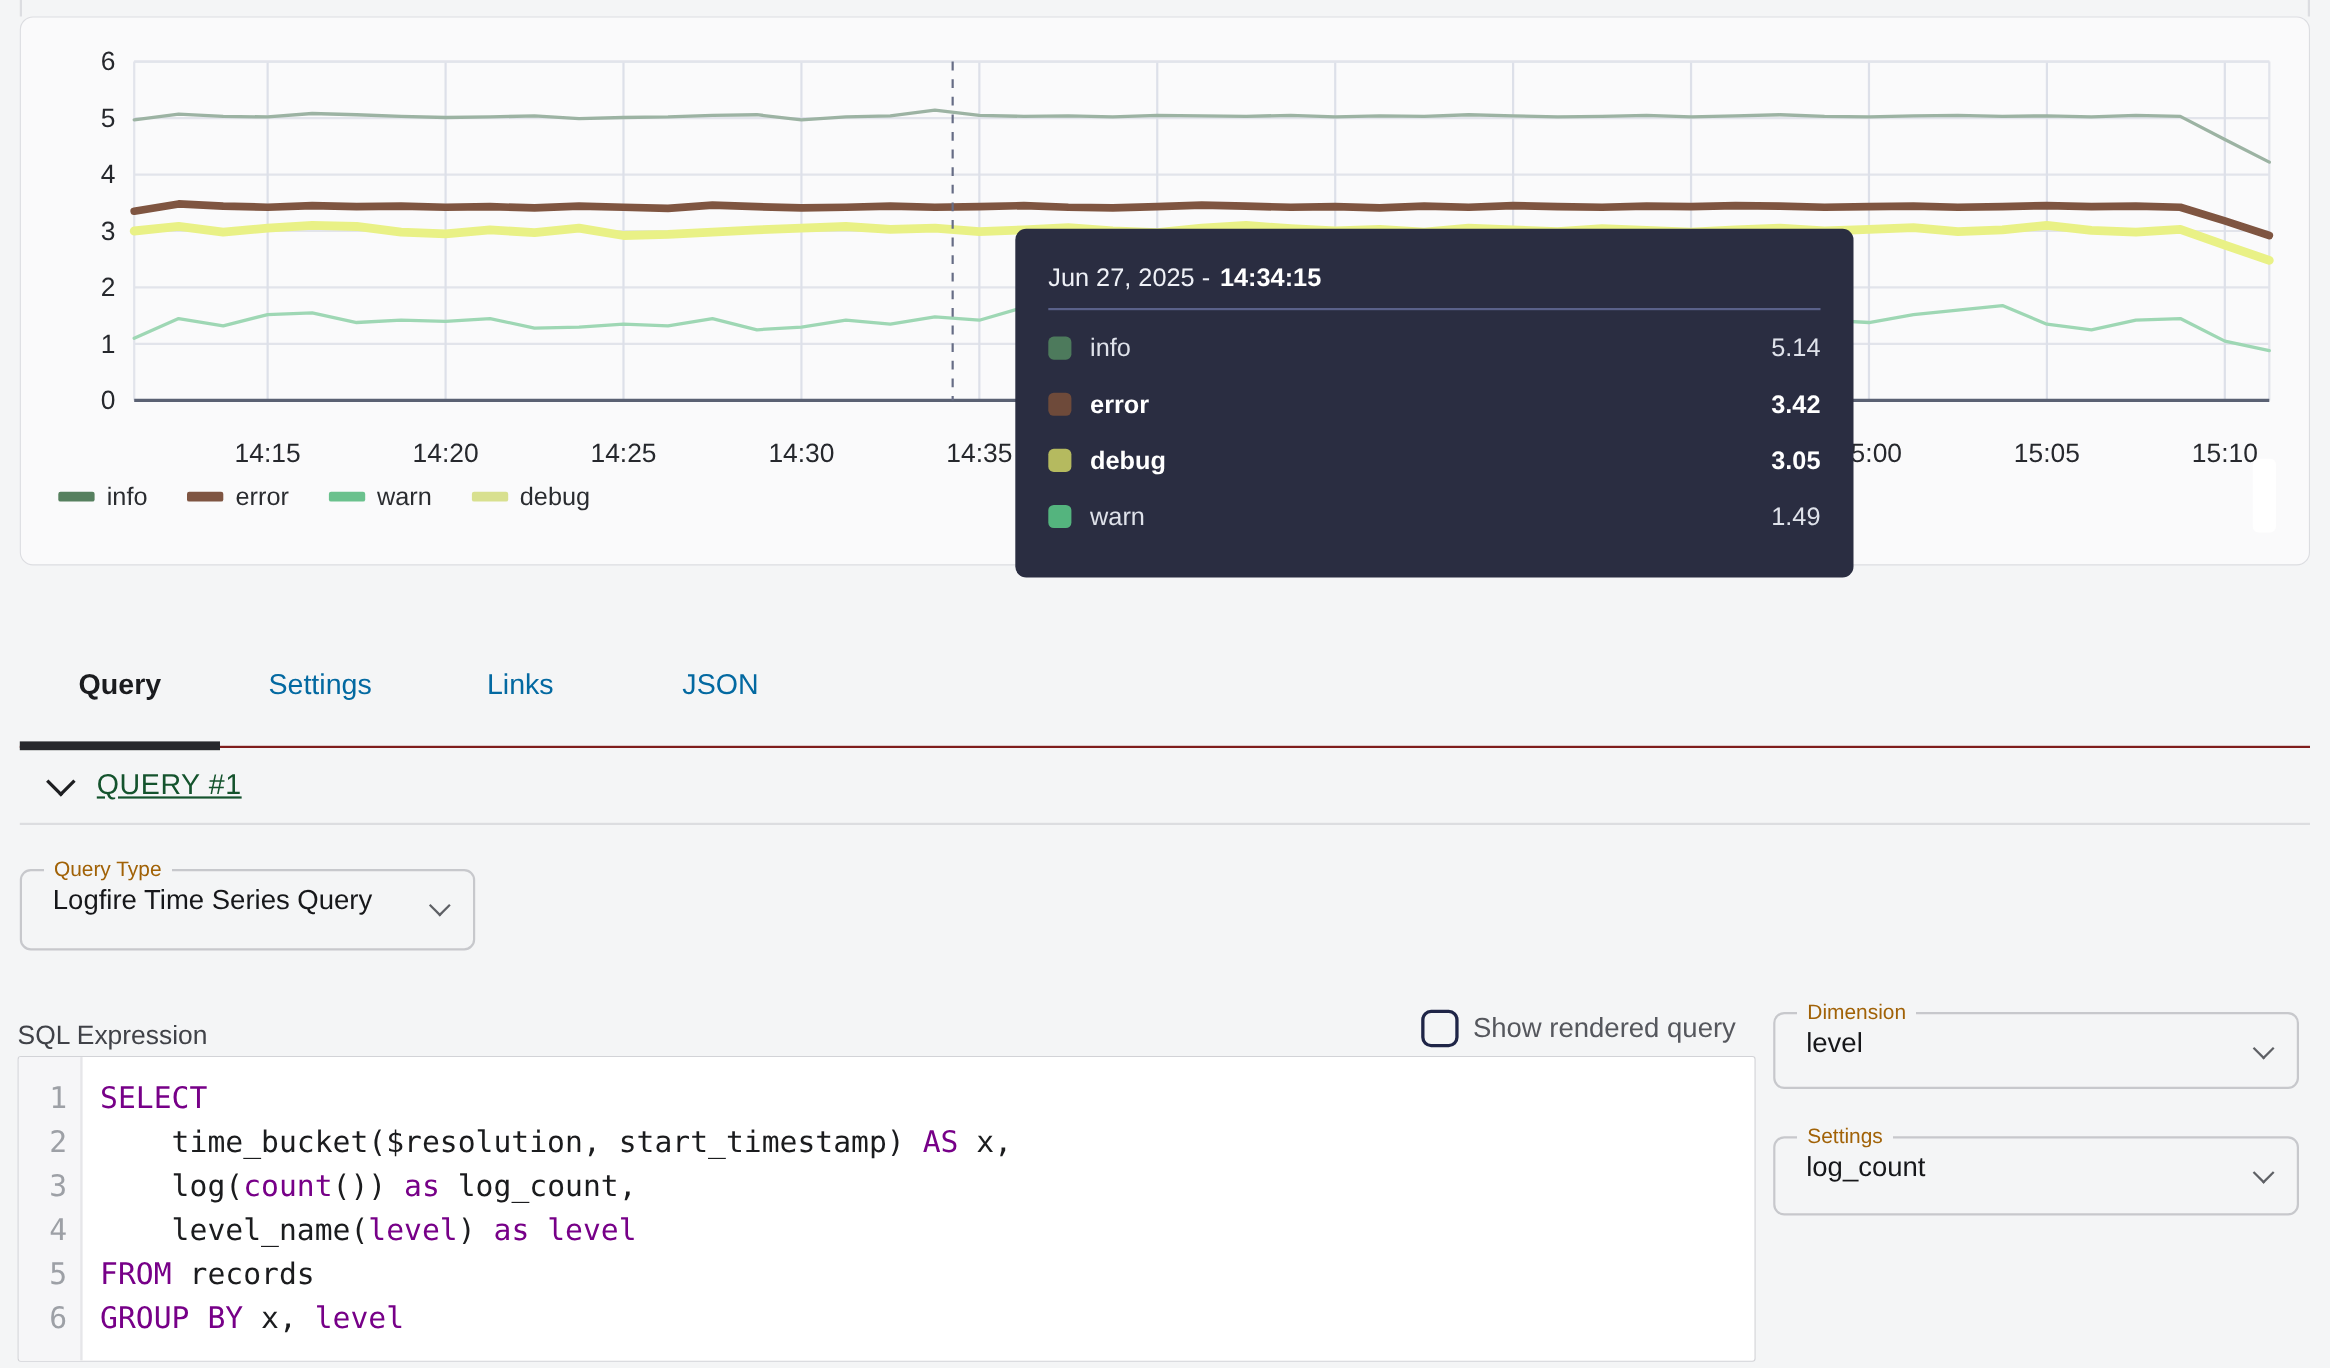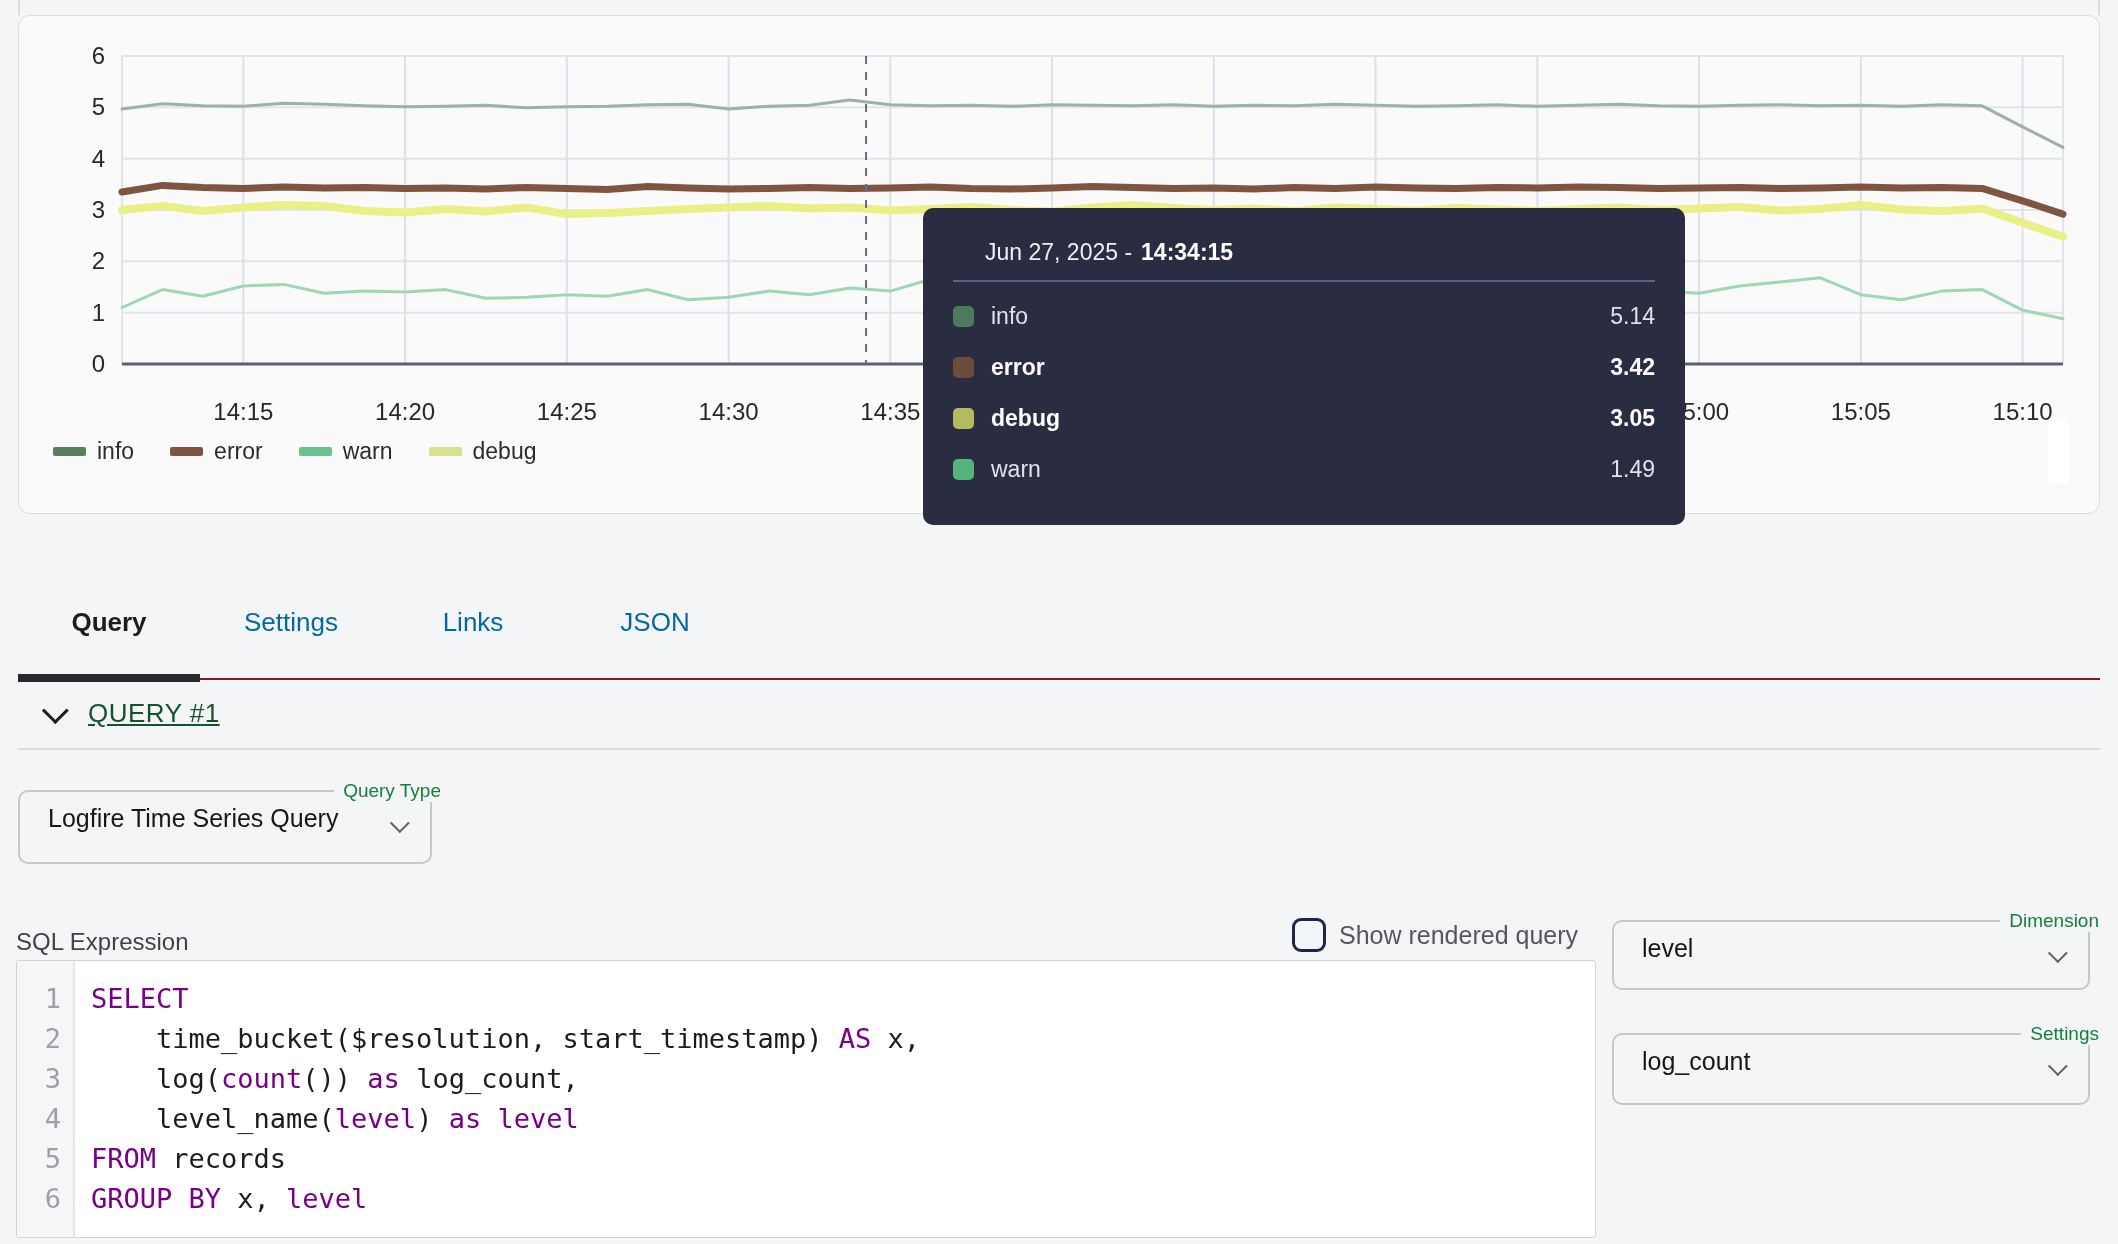--- a/index.html
+++ b/index.html
@@ -26,21 +26,21 @@
   .legend-swatch { width:33px; height:9px; border-radius:2px; }
   .legend-label { font-size:23px; color:#2a2c30; }
   .scroll-thumb { position:absolute; left:2029px; top:401px; width:21px; height:67px; background:#ffffff; border-radius:5px; }
 
   
   .tooltip {
     position:absolute; left:923px; top:208px; width:762px; height:317px;
     background:#2a2d41; border-radius:10px; z-index:20; padding:0 30px;
     color:#e7e9f0;
   }
-  .tt-header { height:64px; display:flex; align-items:flex-end; padding-bottom:6px; font-size:23px; color:#eef0f6;margin-left:32px; }
+  .tt-header { height:64px; display:flex; align-items:flex-end; padding-bottom:6px; font-size:23px; color:#eef0f6; }
   .tt-time { font-weight:700; color:#ffffff; margin-left:9px; }
   .tt-sep { border:none; border-top:2px solid #5a6189; margin-top:8px; }
   .tt-rows { margin-top:9px; }
   .tt-row { height:51px; display:flex; align-items:center; font-size:23px; color:#dfe2ea; }
   .tt-row.bold { font-weight:700; color:#ffffff; }
   .tt-swatch { width:21px; height:21px; border-radius:5px; margin-right:17px; flex:0 0 auto; }
   .tt-label { flex:1; }
   .tt-value { text-align:right; }
 
   
@@ -53,21 +53,21 @@
   
   .query-header { position:absolute; left:43px; top:698px; display:flex; align-items:center; gap:26px; }
   .chev-down { width:19px; height:19px; border-right:3.5px solid #1d1e21; border-bottom:3.5px solid #1d1e21;
                transform:rotate(45deg) translateY(-4px); }
   .query-header-label { font-size:26px; font-weight:500; letter-spacing:0.5px; color:#14532d;text-decoration:underline; }
   .divider { position:absolute; left:18px; top:748px; width:2082px; height:0; border-top:2px solid #dcdde0; }
 
   fieldset.outlined {
     position:absolute; border:2px solid #c7c8cc; border-radius:10px; background:transparent;
   }
-  fieldset.outlined legend { margin-left:20px; padding:0 9px; font-size:19px; color:#15803d;text-align:right; }
+  fieldset.outlined legend { margin-left:20px; padding:0 9px; font-size:19px; color:#a16207; }
   .field-row { display:flex; align-items:flex-end; justify-content:space-between; padding:2px 26px 12px 28px; }
   .field-value { font-size:25px; color:#16171a; }
   .chev-sm { width:14px; height:14px; border-right:2.5px solid #5e6065; border-bottom:2.5px solid #5e6065;
              transform:rotate(45deg) translateY(-4px); }
   #query-type-field { left:18px; top:780px; width:414px; height:84px; }
   #dimension-field  { left:1612px; top:910px; width:478px; height:80px; }
   #metrics-field    { left:1612px; top:1023px; width:478px; height:82px; }
 
   
   .sql-label { position:absolute; left:16px; top:928px; font-size:24px; font-weight:500; color:#404248; }

